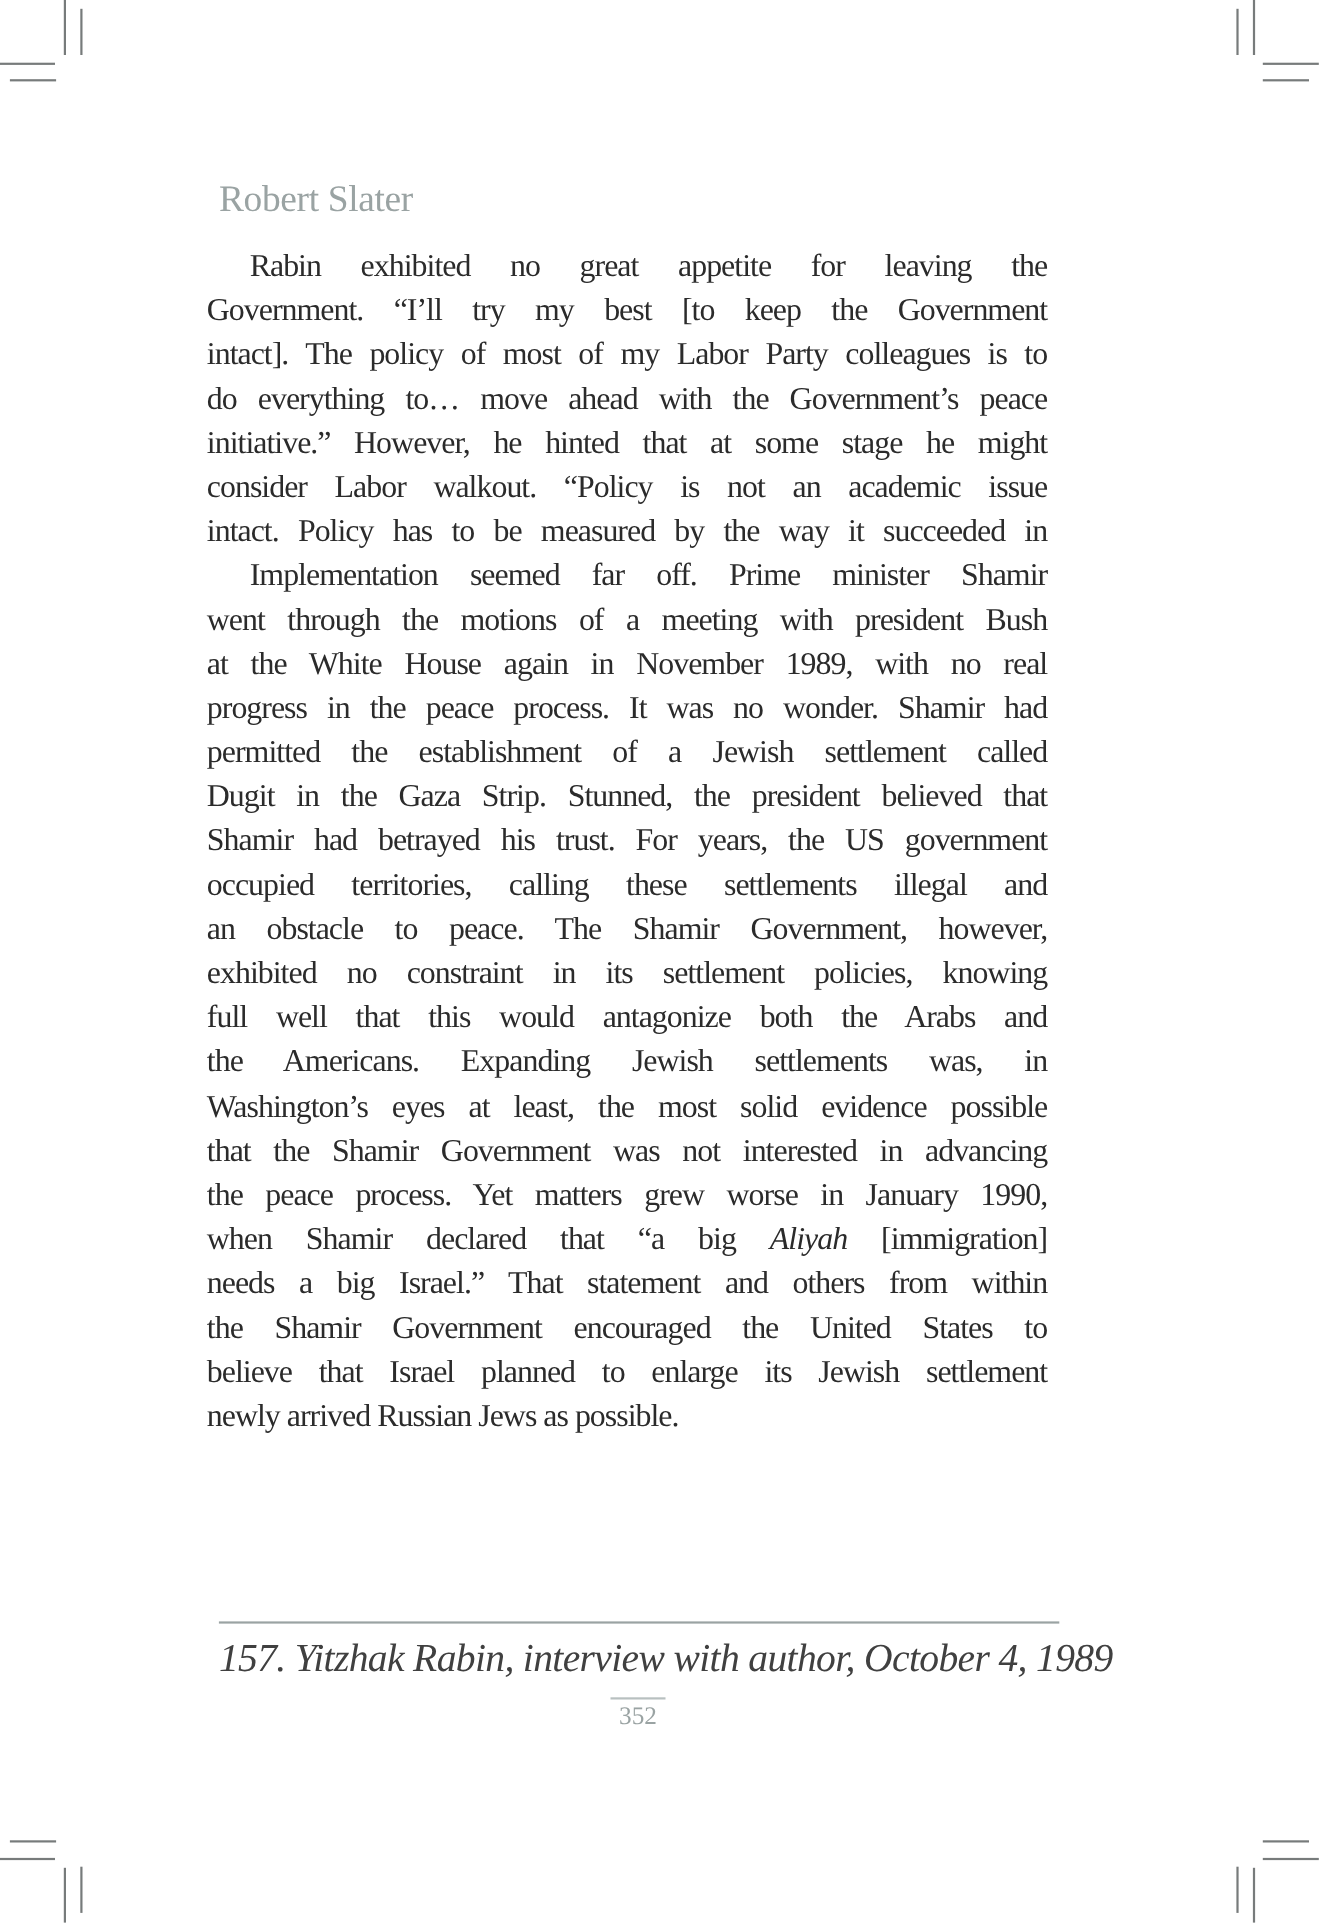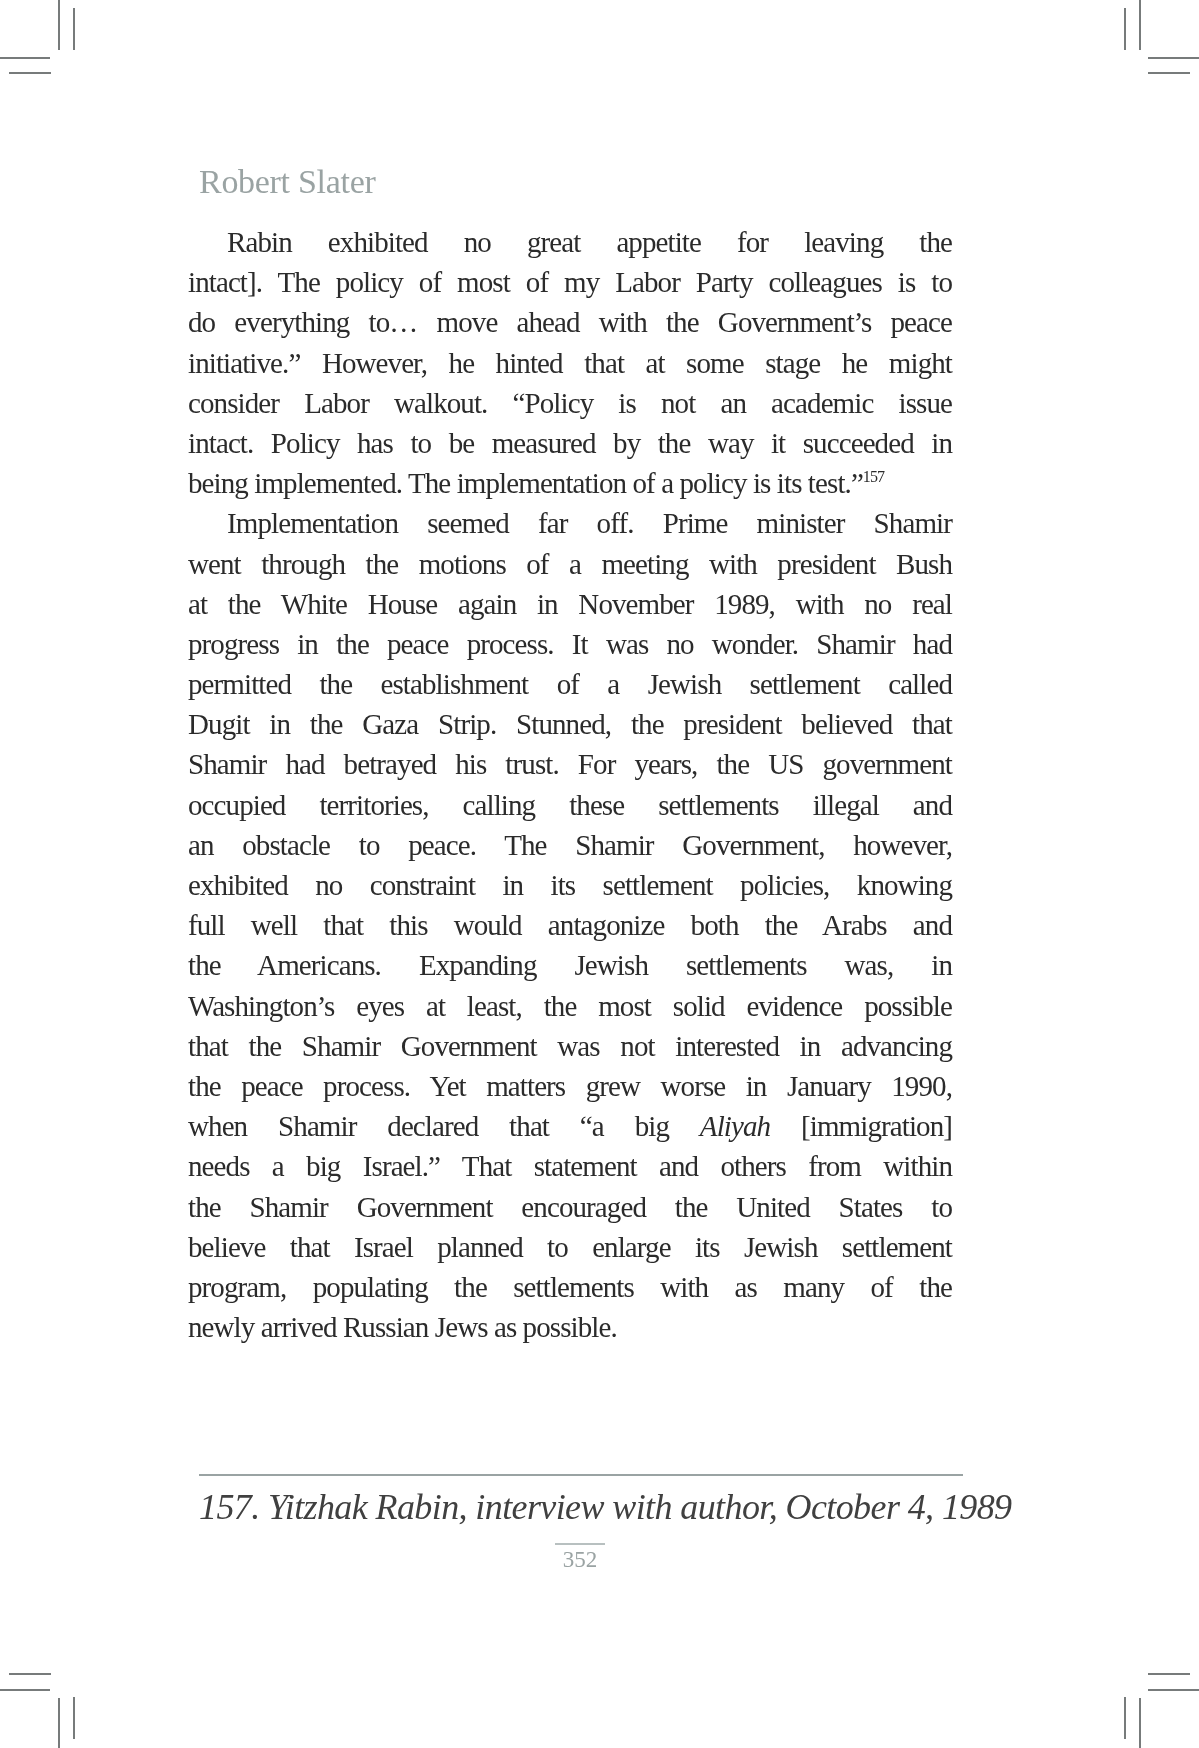--- a/index.html
+++ b/index.html
@@ -37,26 +37,26 @@
 <div class="mark" style="left:1124px;top:1697px;width:2px;height:42px;"></div>
 <div class="mark" style="left:1139px;top:1698px;width:2px;height:50px;"></div>
 <div class="mark" style="left:1148px;top:1673px;width:42px;height:2px;"></div>
 <div class="mark" style="left:1148px;top:1689px;width:51px;height:2px;"></div>
 
 <div class="header">Robert Slater</div>
 
 <div class="body-text">
   <div id="para-1">
       <div class="line indent" style="display: block; width: 764px; text-align-last: justify; box-sizing: border-box;">Rabin exhibited no great appetite for leaving the</div>
+      <div class="line" style="display: block; width: 764px; text-align-last: justify; box-sizing: border-box;">Government. “I’ll try my best [to keep the Government</div>
       <div class="line" style="display: block; width: 764px; text-align-last: justify; box-sizing: border-box;">intact]. The policy of most of my Labor Party colleagues is to</div>
       <div class="line" style="display: block; width: 764px; text-align-last: justify; box-sizing: border-box;">do everything to… move ahead with the Government’s peace</div>
       <div class="line" style="display: block; width: 764px; text-align-last: justify; box-sizing: border-box;">initiative.” However, he hinted that at some stage he might</div>
       <div class="line" style="display: block; width: 764px; text-align-last: justify; box-sizing: border-box;">consider Labor walkout. “Policy is not an academic issue</div>
       <div class="line" style="display: block; width: 764px; text-align-last: justify; box-sizing: border-box;">intact. Policy has to be measured by the way it succeeded in</div>
-      <div class="line last" style="display: block; width: auto; text-align-last: auto;">being implemented. The implementation of a policy is its test.”<sup>157</sup></div>
     </div>
   <div id="para-2">
       <div class="line indent" style="display: block; width: 764px; text-align-last: justify; box-sizing: border-box;">Implementation seemed far off. Prime minister Shamir</div>
       <div class="line" style="display: block; width: 764px; text-align-last: justify; box-sizing: border-box;">went through the motions of a meeting with president Bush</div>
       <div class="line" style="display: block; width: 764px; text-align-last: justify; box-sizing: border-box;">at the White House again in November 1989, with no real</div>
       <div class="line" style="display: block; width: 764px; text-align-last: justify; box-sizing: border-box;">progress in the peace process. It was no wonder. Shamir had</div>
       <div class="line" style="display: block; width: 764px; text-align-last: justify; box-sizing: border-box;">permitted the establishment of a Jewish settlement called</div>
       <div class="line" style="display: block; width: 764px; text-align-last: justify; box-sizing: border-box;">Dugit in the Gaza Strip. Stunned, the president believed that</div>
       <div class="line" style="display: block; width: 764px; text-align-last: justify; box-sizing: border-box;">Shamir had betrayed his trust. For years, the US government</div>
       <div class="line" style="display: block; width: 764px; text-align-last: justify; box-sizing: border-box;">occupied territories, calling these settlements illegal and</div>
@@ -64,21 +64,20 @@
       <div class="line" style="display: block; width: 764px; text-align-last: justify; box-sizing: border-box;">exhibited no constraint in its settlement policies, knowing</div>
       <div class="line" style="display: block; width: 764px; text-align-last: justify; box-sizing: border-box;">full well that this would antagonize both the Arabs and</div>
       <div class="line" style="display: block; width: 764px; text-align-last: justify; box-sizing: border-box;">the Americans. Expanding Jewish settlements was, in</div>
       <div class="line" style="display: block; width: 764px; text-align-last: justify; box-sizing: border-box;">Washington’s eyes at least, the most solid evidence possible</div>
       <div class="line" style="display: block; width: 764px; text-align-last: justify; box-sizing: border-box;">that the Shamir Government was not interested in advancing</div>
       <div class="line" style="display: block; width: 764px; text-align-last: justify; box-sizing: border-box;">the peace process. Yet matters grew worse in January 1990,</div>
       <div class="line" style="display: block; width: 764px; text-align-last: justify; box-sizing: border-box;">when Shamir declared that “a big <i>Aliyah</i> [immigration]</div>
       <div class="line" style="display: block; width: 764px; text-align-last: justify; box-sizing: border-box;">needs a big Israel.” That statement and others from within</div>
       <div class="line" style="display: block; width: 764px; text-align-last: justify; box-sizing: border-box;">the Shamir Government encouraged the United States to</div>
       <div class="line" style="display: block; width: 764px; text-align-last: justify; box-sizing: border-box;">believe that Israel planned to enlarge its Jewish settlement</div>
-      <div class="line" style="display: block; width: 764px; text-align-last: justify; box-sizing: border-box;">program, populating the settlements with as many of the</div>
       <div class="line last" style="display: block; width: auto; text-align-last: auto;">newly arrived Russian Jews as possible.</div>
     </div>
 </div>
 
 <div class="rule"></div>
 <div class="footnote">157. Yitzhak Rabin, interview with author, October 4, 1989</div>
 
 <div class="pagenum">352</div>
 
 </body></html>

